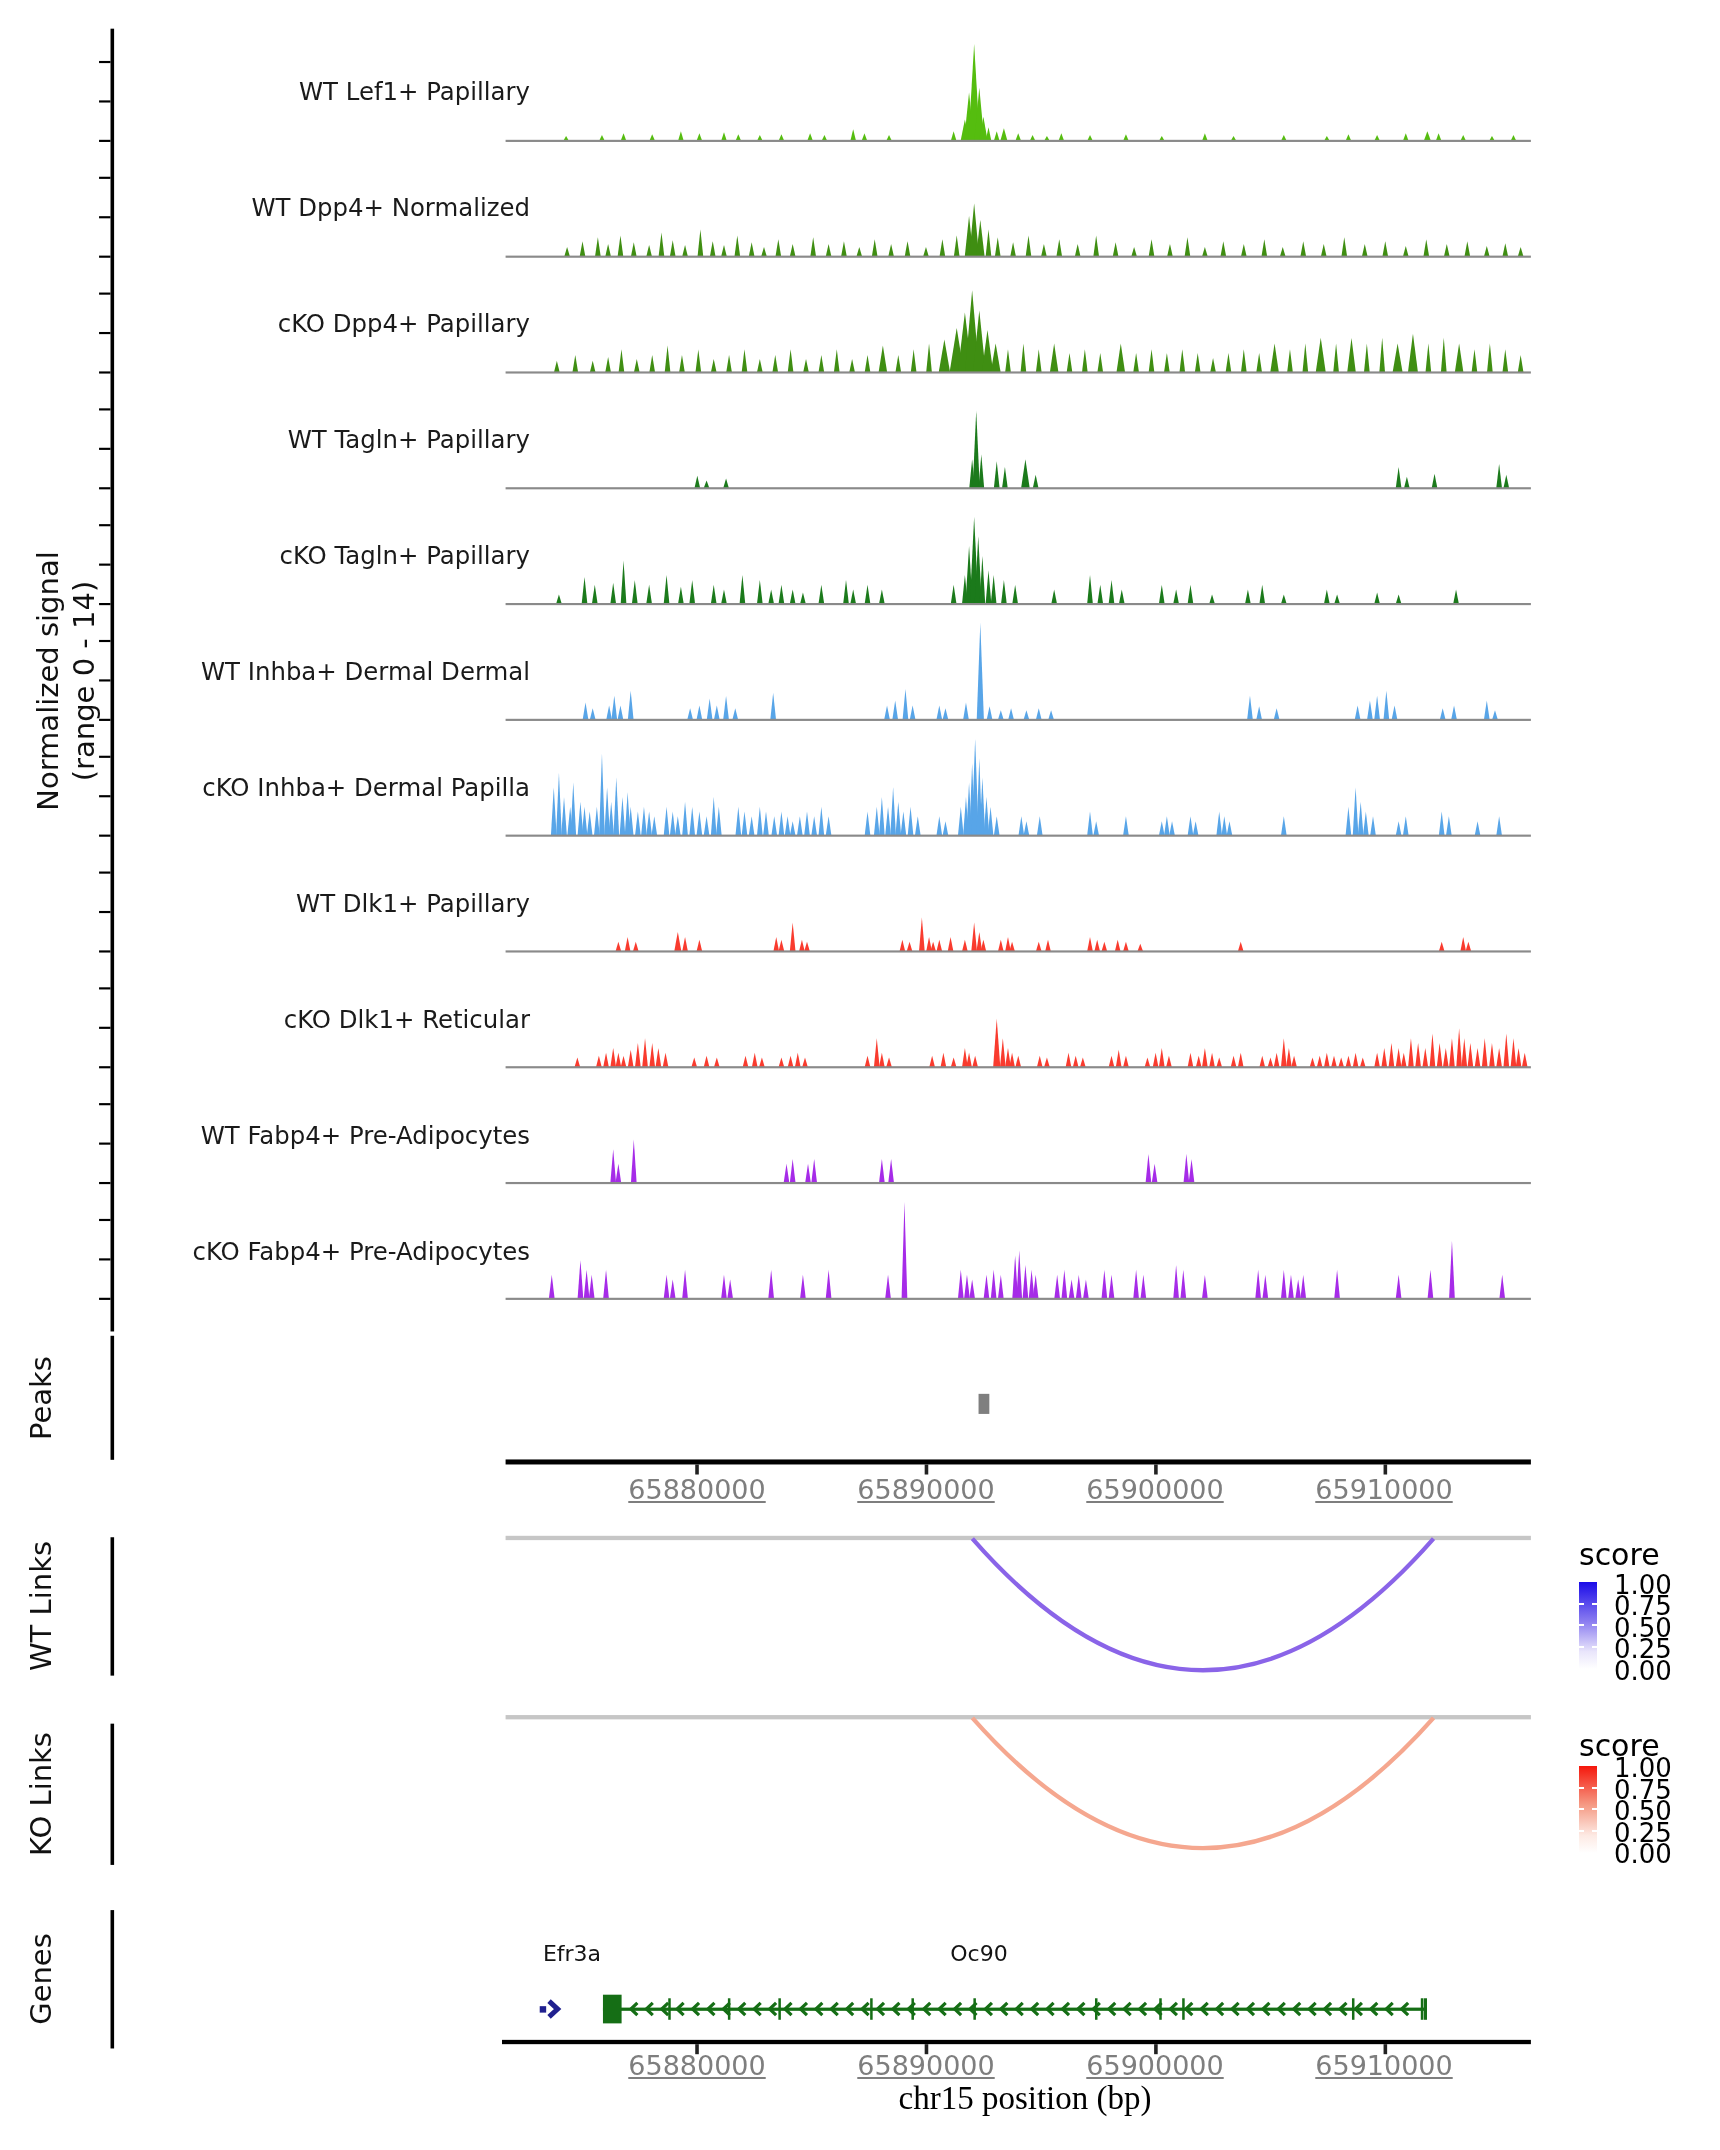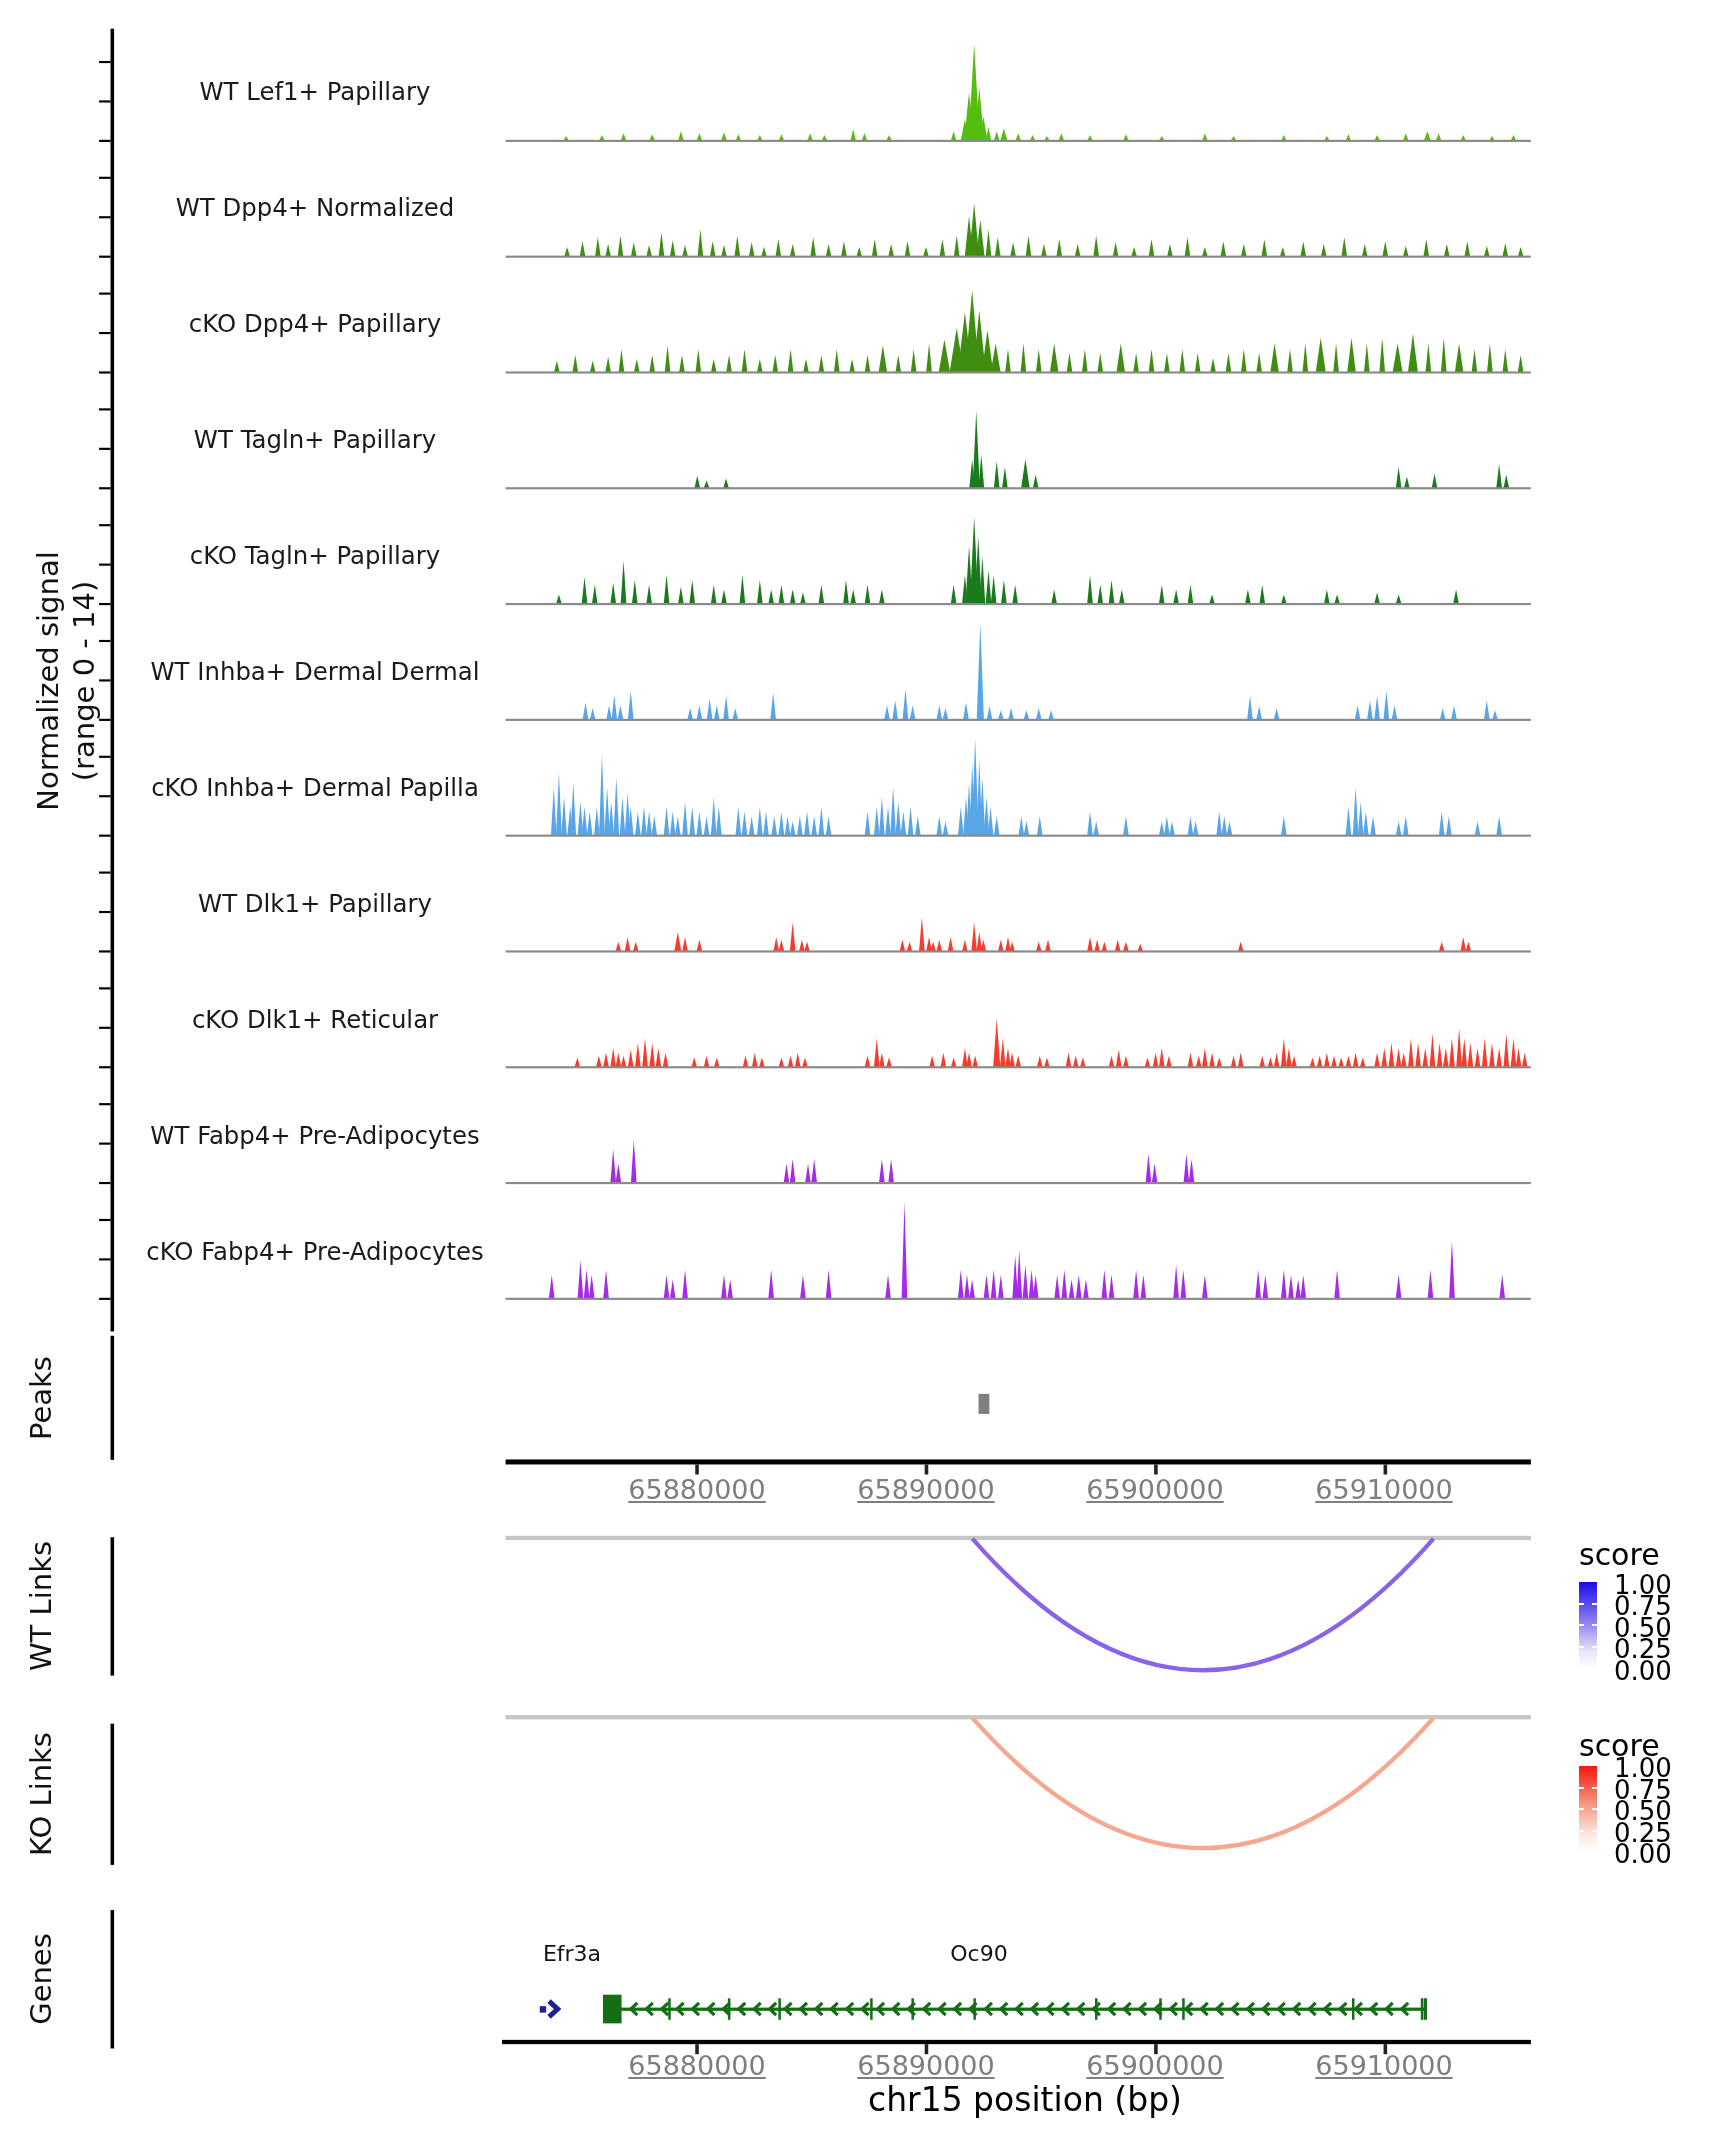--- a/index.html
+++ b/index.html
@@ -2,35 +2,35 @@
 <html style="font-size:11.5px"><head>
 <meta charset="utf-8">
 <style>
   * { box-sizing: border-box; }
   html,body { margin:0; padding:0; background:#ffffff; }
   #root { position:relative; width:1721px; height:2151px; background:#ffffff;
           font-family:"DejaVu Sans","Liberation Sans",sans-serif; overflow:hidden; }
   #canvas { position:absolute; left:0; top:0; }
 
   .track-label { position:absolute; left:100px; width:430px; height:32px; line-height:32px;
-                 top:calc(76px + var(--i)*116px); text-align:center; font-size:24.4px; color:#1a1a1a; }
+                 top:calc(76px + var(--i)*116px); text-align:right; font-size:24.4px; color:#1a1a1a; }
 
   .ylab { position:absolute; left:66px; top:681px; transform:translate(-50%,-50%) rotate(-90deg);
           text-align:center; font-size:29px; color:#111; line-height:36px; white-space:nowrap; }
 
   .panel-label { position:absolute; transform:translate(-50%,-50%) rotate(-90deg);
                  font-size:29px; color:#111; white-space:nowrap; }
 
   .xtick { position:absolute; width:186px; text-align:center; font-size:27px; color:#7e7e7e;
            left:calc(697px + var(--t)*229px - 93px);text-decoration:underline; }
   .xtick.top { top:1474px; }
   .xtick.bottom { top:2050px; }
 
   .axis-title { position:absolute; left:738px; width:574px; top:2080px; text-align:center;
-                font-size:33px; color:#000; }
+                font-size:33px; color:#000;font-family:Liberation Serif, serif; }
 
   .legend-title { position:absolute; left:1579px; font-size:30px; color:#000; }
   .legend-bar { position:absolute; left:1579px; width:18px; height:87px; }
   .cbar-tick { position:absolute; width:5px; height:2.2px; background:#fff; }
   .score-tick { position:absolute; left:1614px; width:108px; font-size:26px; color:#000;
                 height:32px; line-height:32px; }
 
   .gene-label { position:absolute; width:158px; text-align:center; font-size:22px; color:#141414; }
 </style>
 </head>

